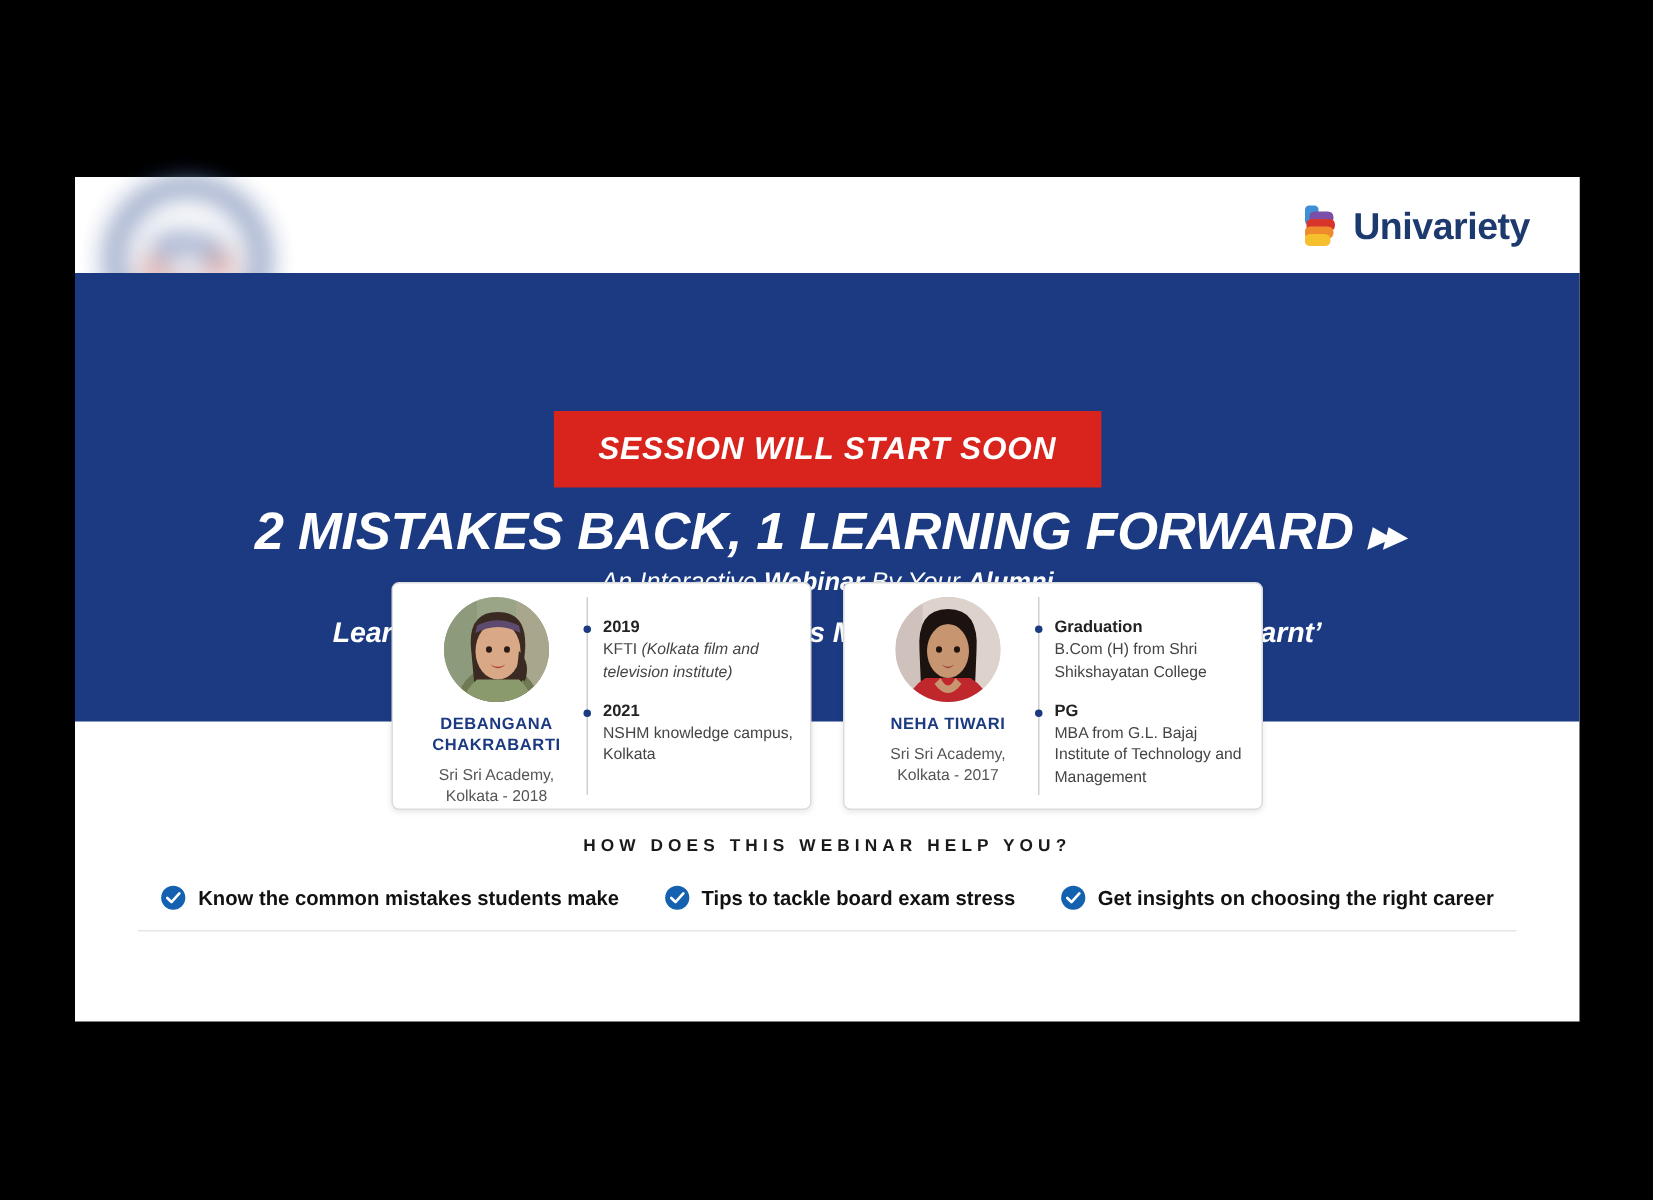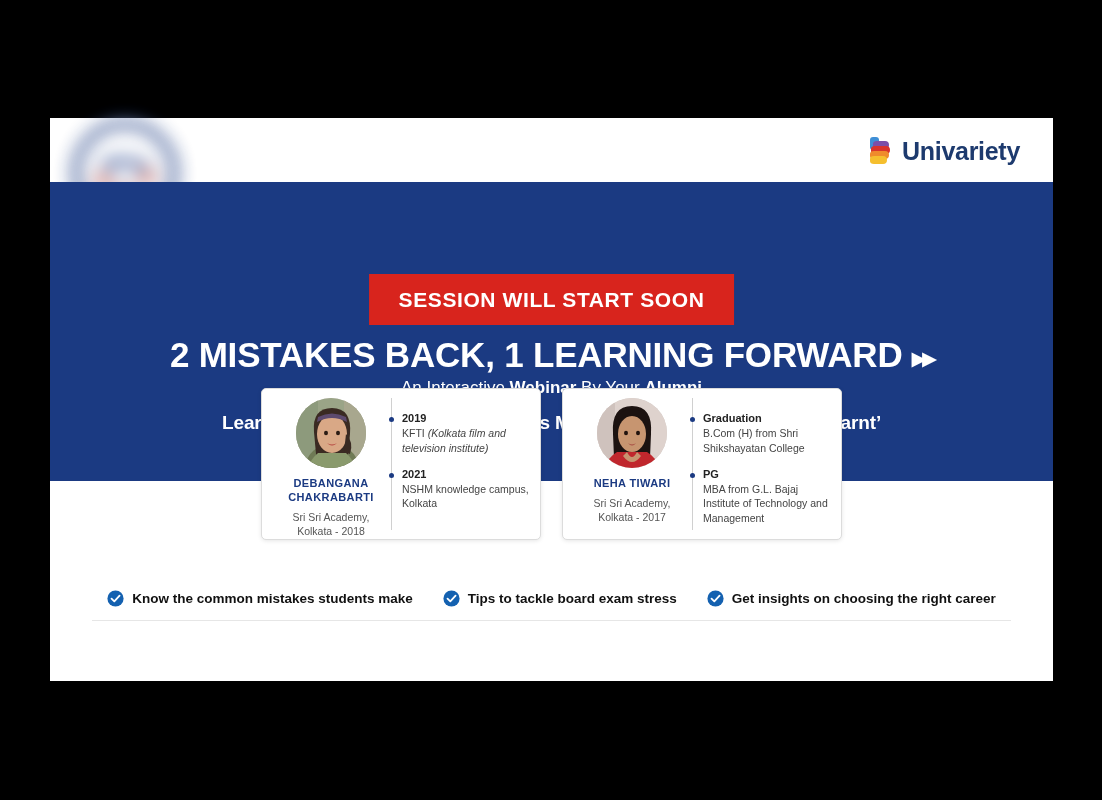--- a/index.html
+++ b/index.html
@@ -42,20 +42,21 @@
     filter: blur(9px);
     opacity: .95;
     pointer-events: none;
   }
 
   
   .hero {
     position: absolute; left: 0; top: 64px;
     width: 100%; height: 299px;
     background: #1b3a82;
+    font-style: italic;
   }
   .badge {
     position: absolute;
     left: 50%; transform: translateX(-50%);
     top: 92px;
     background: #d8241d;
     color: #fff;
     font-size: 21px; font-weight: bold;
     letter-spacing: .6px;
     padding: 14px 30px 13px;
@@ -304,20 +305,21 @@
           <span class="dot"></span>
           <div class="edu-body">
             <div class="edu-title">PG</div>
             <div class="edu-desc">MBA from G.L. Bajaj Institute of Technology and Management</div>
           </div>
         </div>
       </div>
     </div>
   </div>
 
+  <div class="help-title">HOW DOES THIS WEBINAR HELP YOU?</div>
 
   <div class="benefits">
     <div class="benefit">
       <svg class="check" viewBox="0 0 20 20">
         <circle cx="10" cy="10" r="9.5" fill="#1461b0"></circle>
         <path d="M5.3 10.2 L8.6 13.4 L14.8 6.6" fill="none" stroke="#fff" stroke-width="2.1" stroke-linecap="round" stroke-linejoin="round"></path>
       </svg>
       <span class="benefit-label">Know the common mistakes students make</span>
     </div>
     <div class="benefit">

